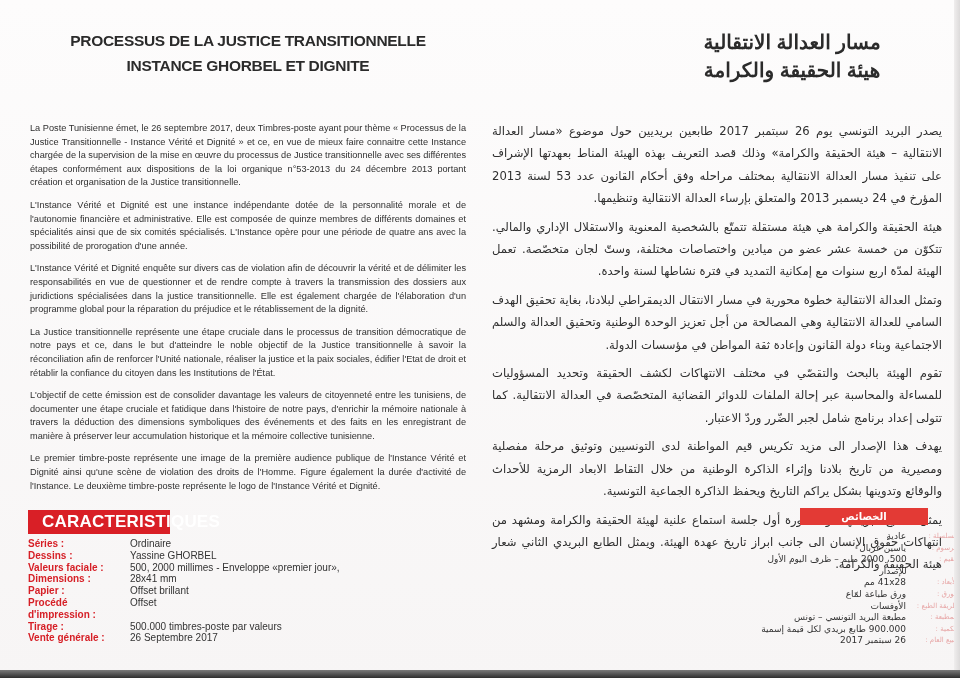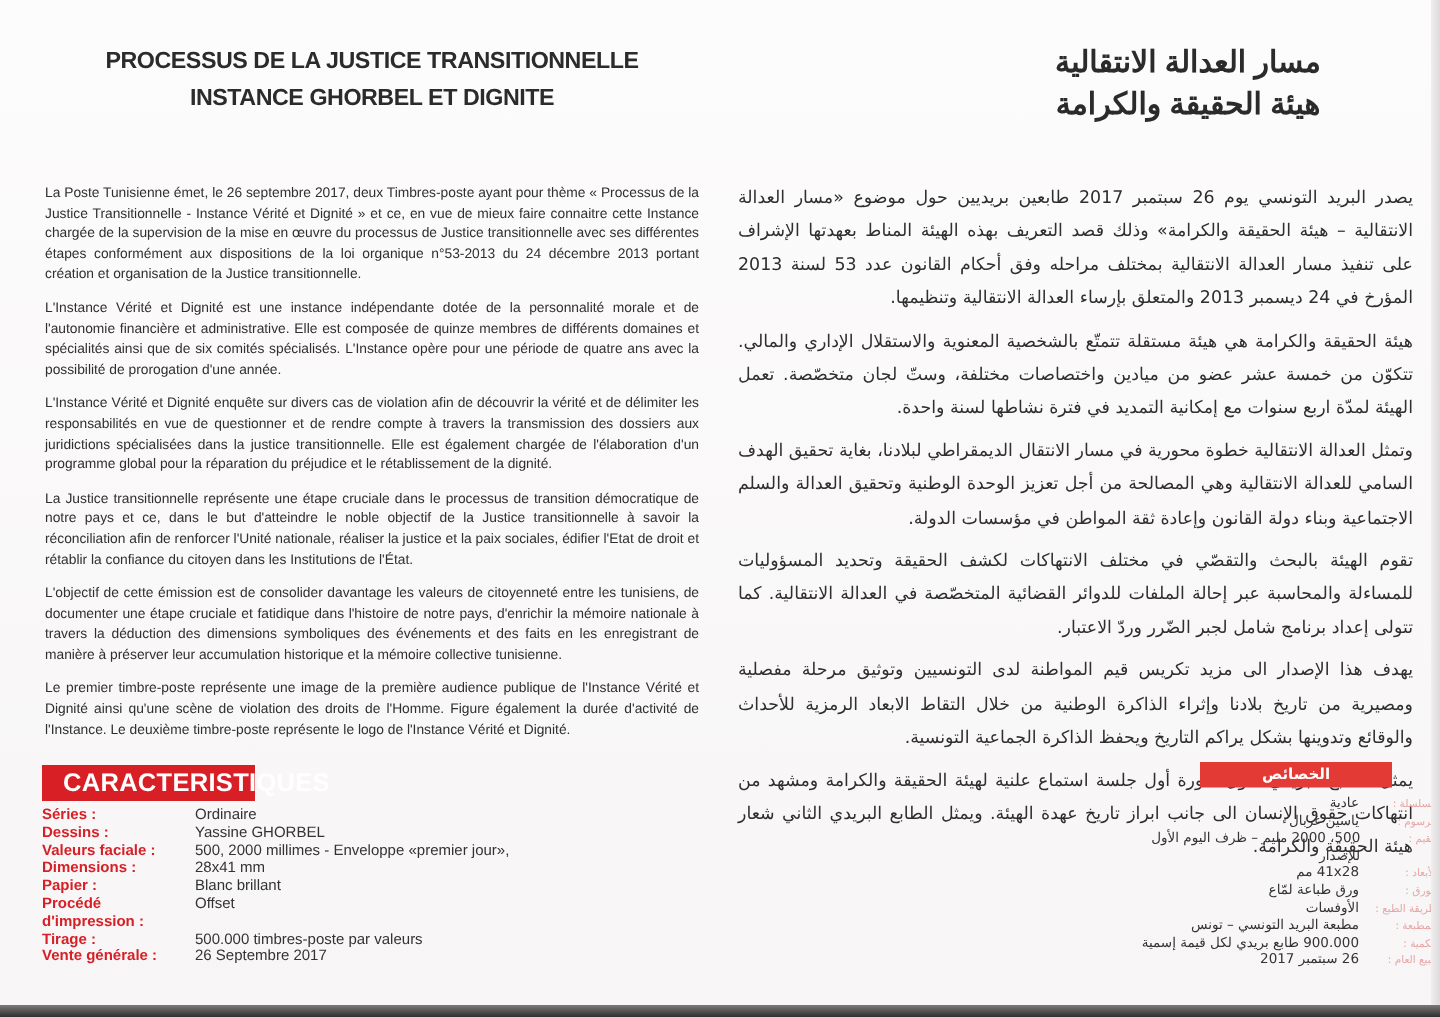--- a/index.html
+++ b/index.html
@@ -76,21 +76,21 @@
     <div class="char-row">
         <span class="char-label">Valeurs faciale :</span>
         <span class="char-value">500, 2000 millimes - Enveloppe «premier jour»,</span>
       </div>
     <div class="char-row">
         <span class="char-label">Dimensions :</span>
         <span class="char-value">28x41 mm</span>
       </div>
     <div class="char-row">
         <span class="char-label">Papier :</span>
-        <span class="char-value">Blanc brillant</span>
+        <span class="char-value">Offset brillant</span>
       </div>
     <div class="char-row">
         <span class="char-label">Procédé d'impression :</span>
         <span class="char-value">Offset</span>
       </div>
     <div class="char-row">
         <span class="char-label">Tirage :</span>
         <span class="char-value">500.000 timbres-poste par valeurs</span>
       </div>
     <div class="char-row">

